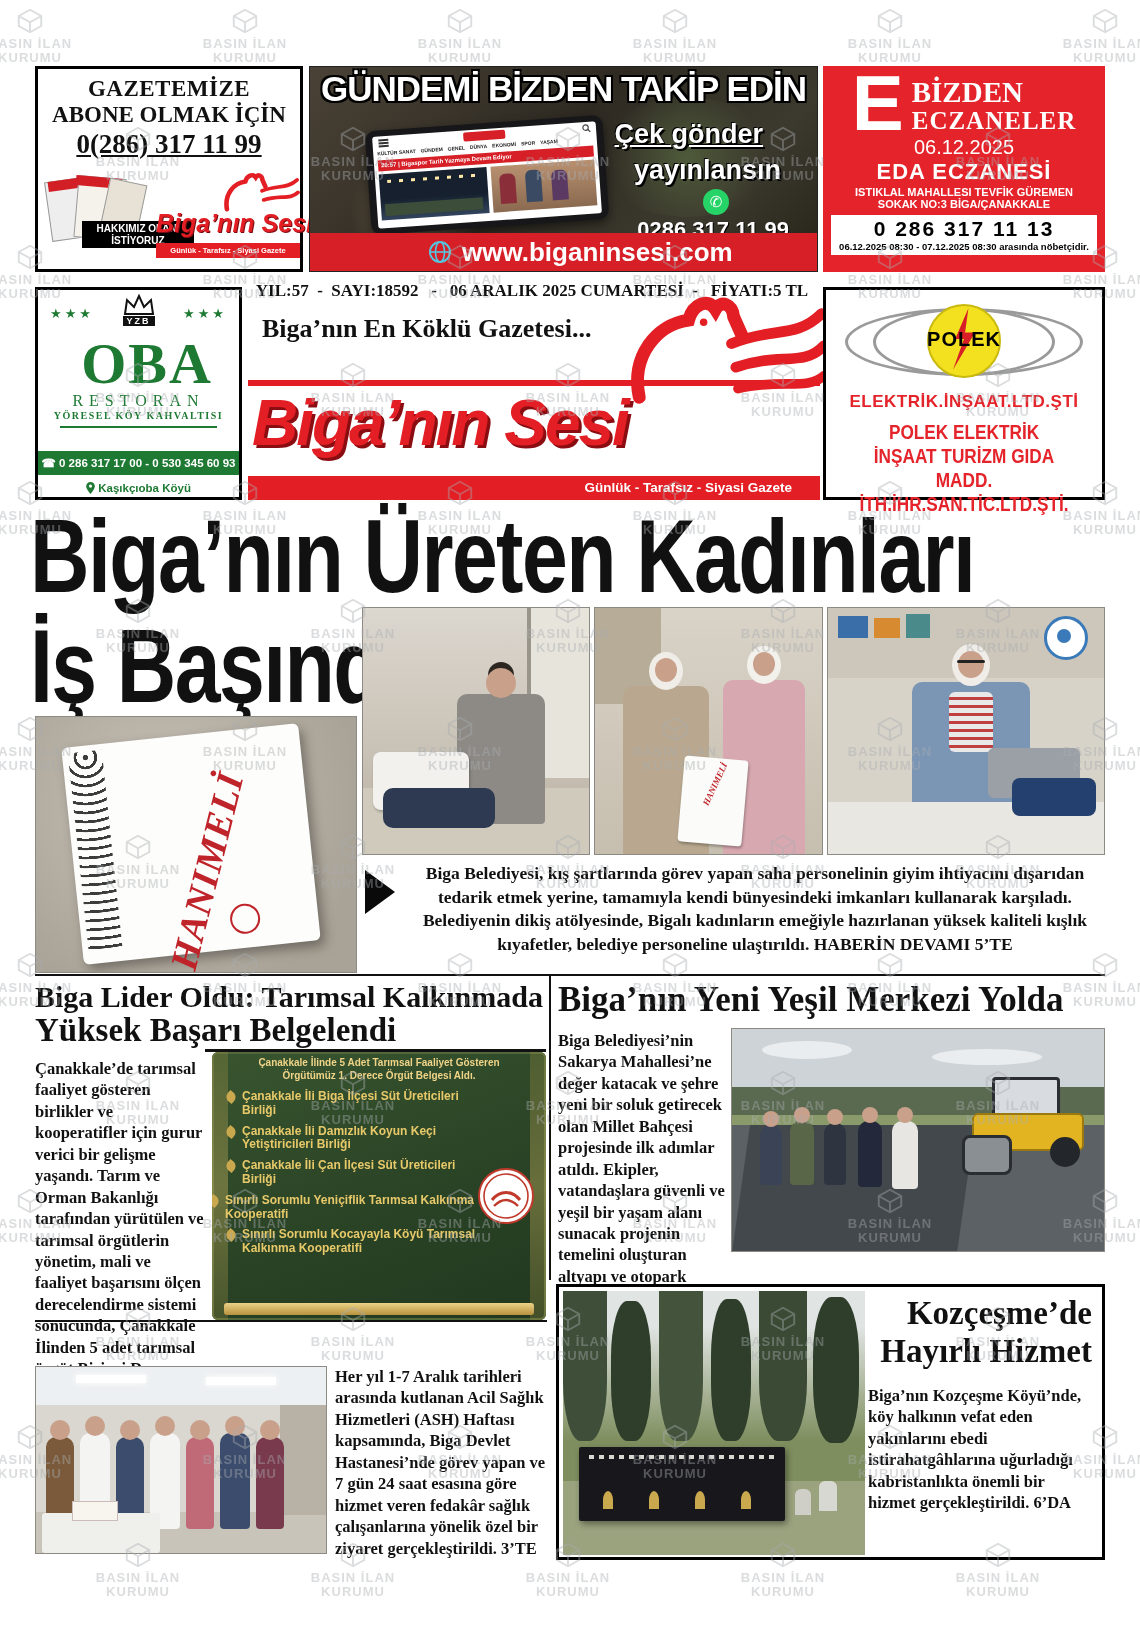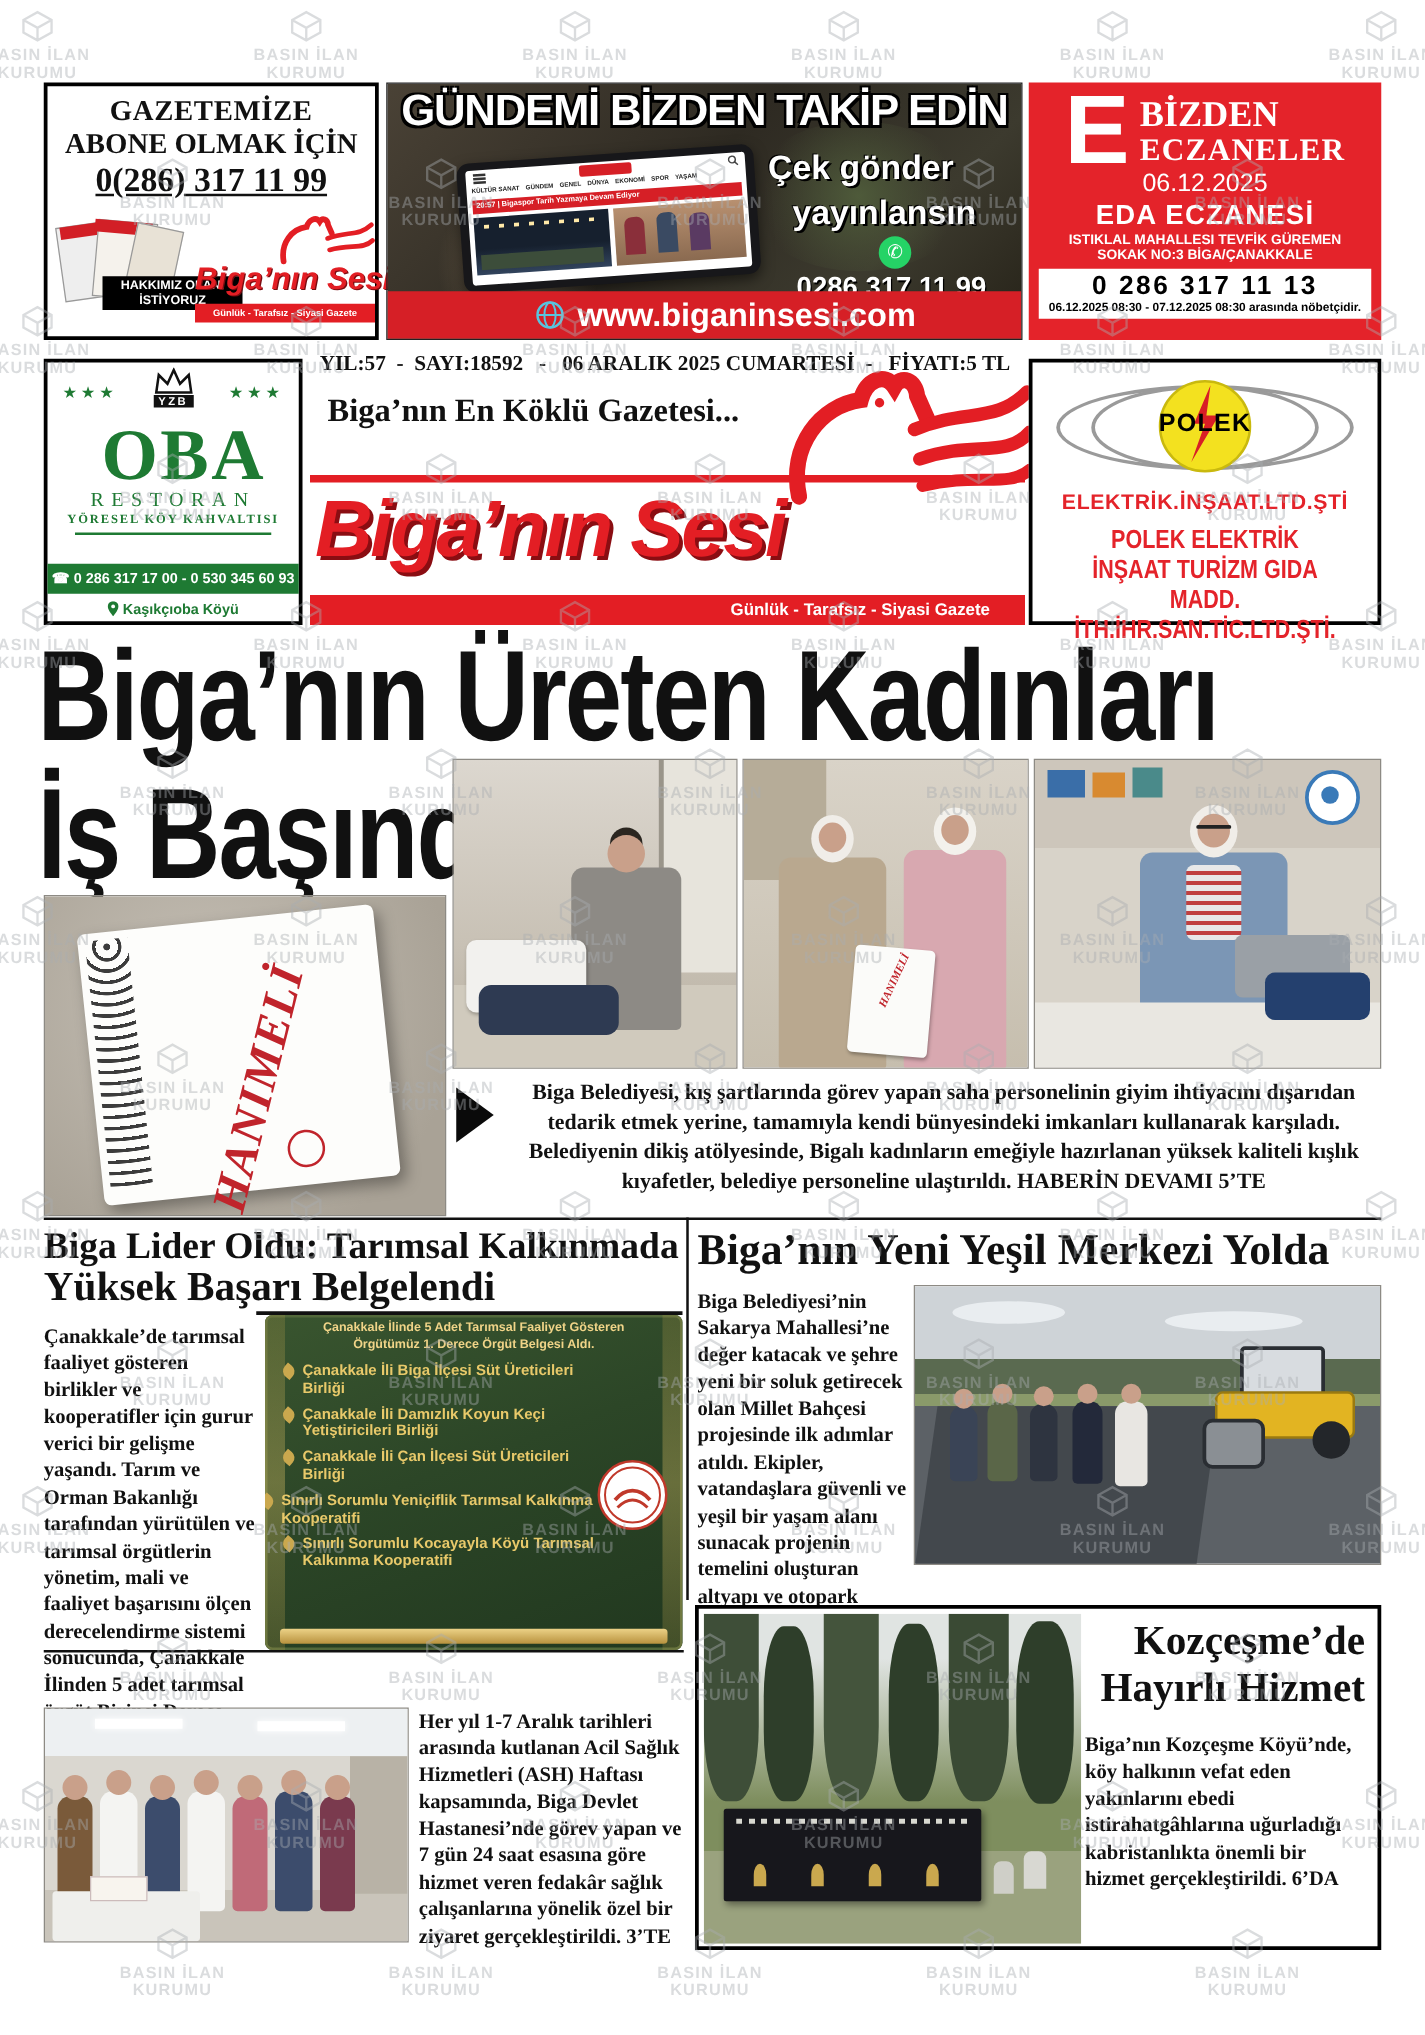--- a/index.html
+++ b/index.html
@@ -88,21 +88,21 @@
           <div class="abs" style="left:8px;top:6px;width:90px;height:3px;background:repeating-linear-gradient(90deg,#ffe9a8 0 4px,transparent 4px 12px);"></div>
           <div class="abs" style="left:4px;bottom:4px;width:98px;height:12px;background:#3c4d3a;"></div>
         </div>
         <div class="abs" style="left:116px;top:38px;right:4px;height:46px;background:linear-gradient(180deg,#b89070,#8a6a50);">
           <div class="abs" style="left:8px;top:8px;width:16px;height:30px;background:#8a2f3a;border-radius:6px 6px 0 0;"></div>
           <div class="abs" style="left:34px;top:6px;width:16px;height:32px;background:#3a4a62;border-radius:6px 6px 0 0;"></div>
           <div class="abs" style="left:60px;top:8px;width:16px;height:30px;background:#5a3a62;border-radius:6px 6px 0 0;"></div>
         </div>
       </div>
     </div>
-    <div class="abs sans" style="right:54px;top:52px;font-weight:700;font-size:27px;color:#fff;text-shadow:2px 2px 0 #000,-1px -1px 0 #000;">Çek gönder</div>
+    <div class="abs sans" style="right:54px;top:52px;font-weight:700;font-size:27px;color:#fff;text-shadow:2px 2px 0 #000,-1px -1px 0 #000;text-decoration:underline;">Çek gönder</div>
     <div class="abs sans" style="right:36px;top:88px;font-weight:700;font-size:27px;color:#fff;text-shadow:2px 2px 0 #000,-1px -1px 0 #000;">yayınlansın</div>
     <div class="abs ctr" style="right:88px;top:122px;width:26px;height:26px;border-radius:50%;background:#25d366;color:#fff;font-size:15px;line-height:26px;">✆</div>
     <div class="abs sans" style="right:28px;top:150px;font-weight:700;font-size:22px;color:#fff;text-shadow:1px 1px 0 #000;">0286 317 11 99</div>
 
     <div class="abs" style="left:0;bottom:0;width:100%;height:38px;background:#d61f26;">
       <svg class="abs" style="left:118px;top:7px;width:24px;height:24px;" viewBox="0 0 24 24">
         <circle cx="12" cy="12" r="10" fill="none" stroke="#57c4de" stroke-width="2"></circle>
         <ellipse cx="12" cy="12" rx="4.5" ry="10" fill="none" stroke="#57c4de" stroke-width="1.6"></ellipse>
         <line x1="2" y1="12" x2="22" y2="12" stroke="#57c4de" stroke-width="1.6"></line>
       </svg>

